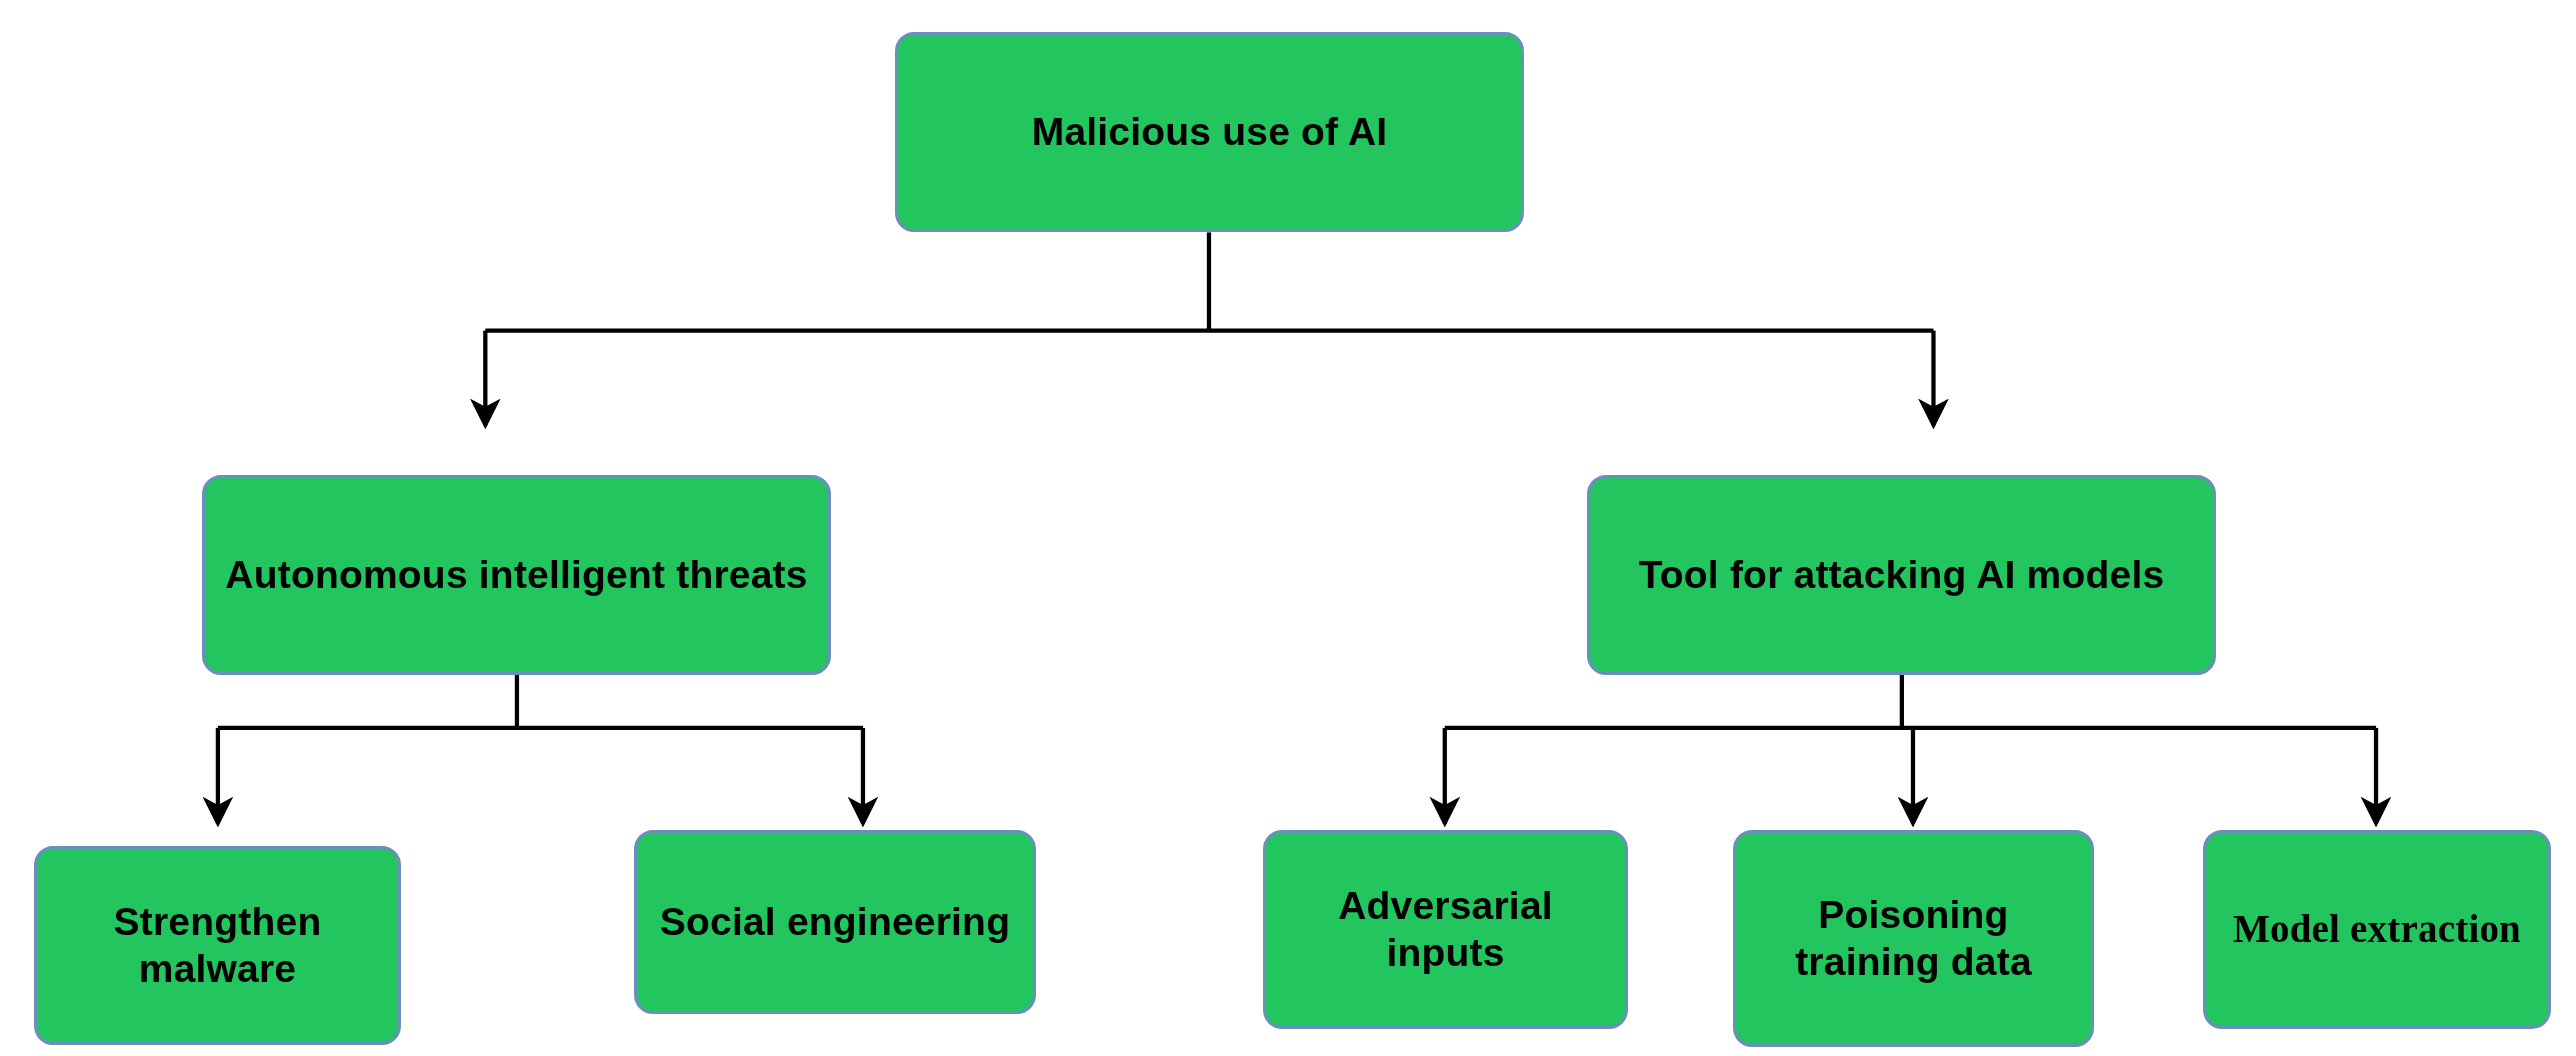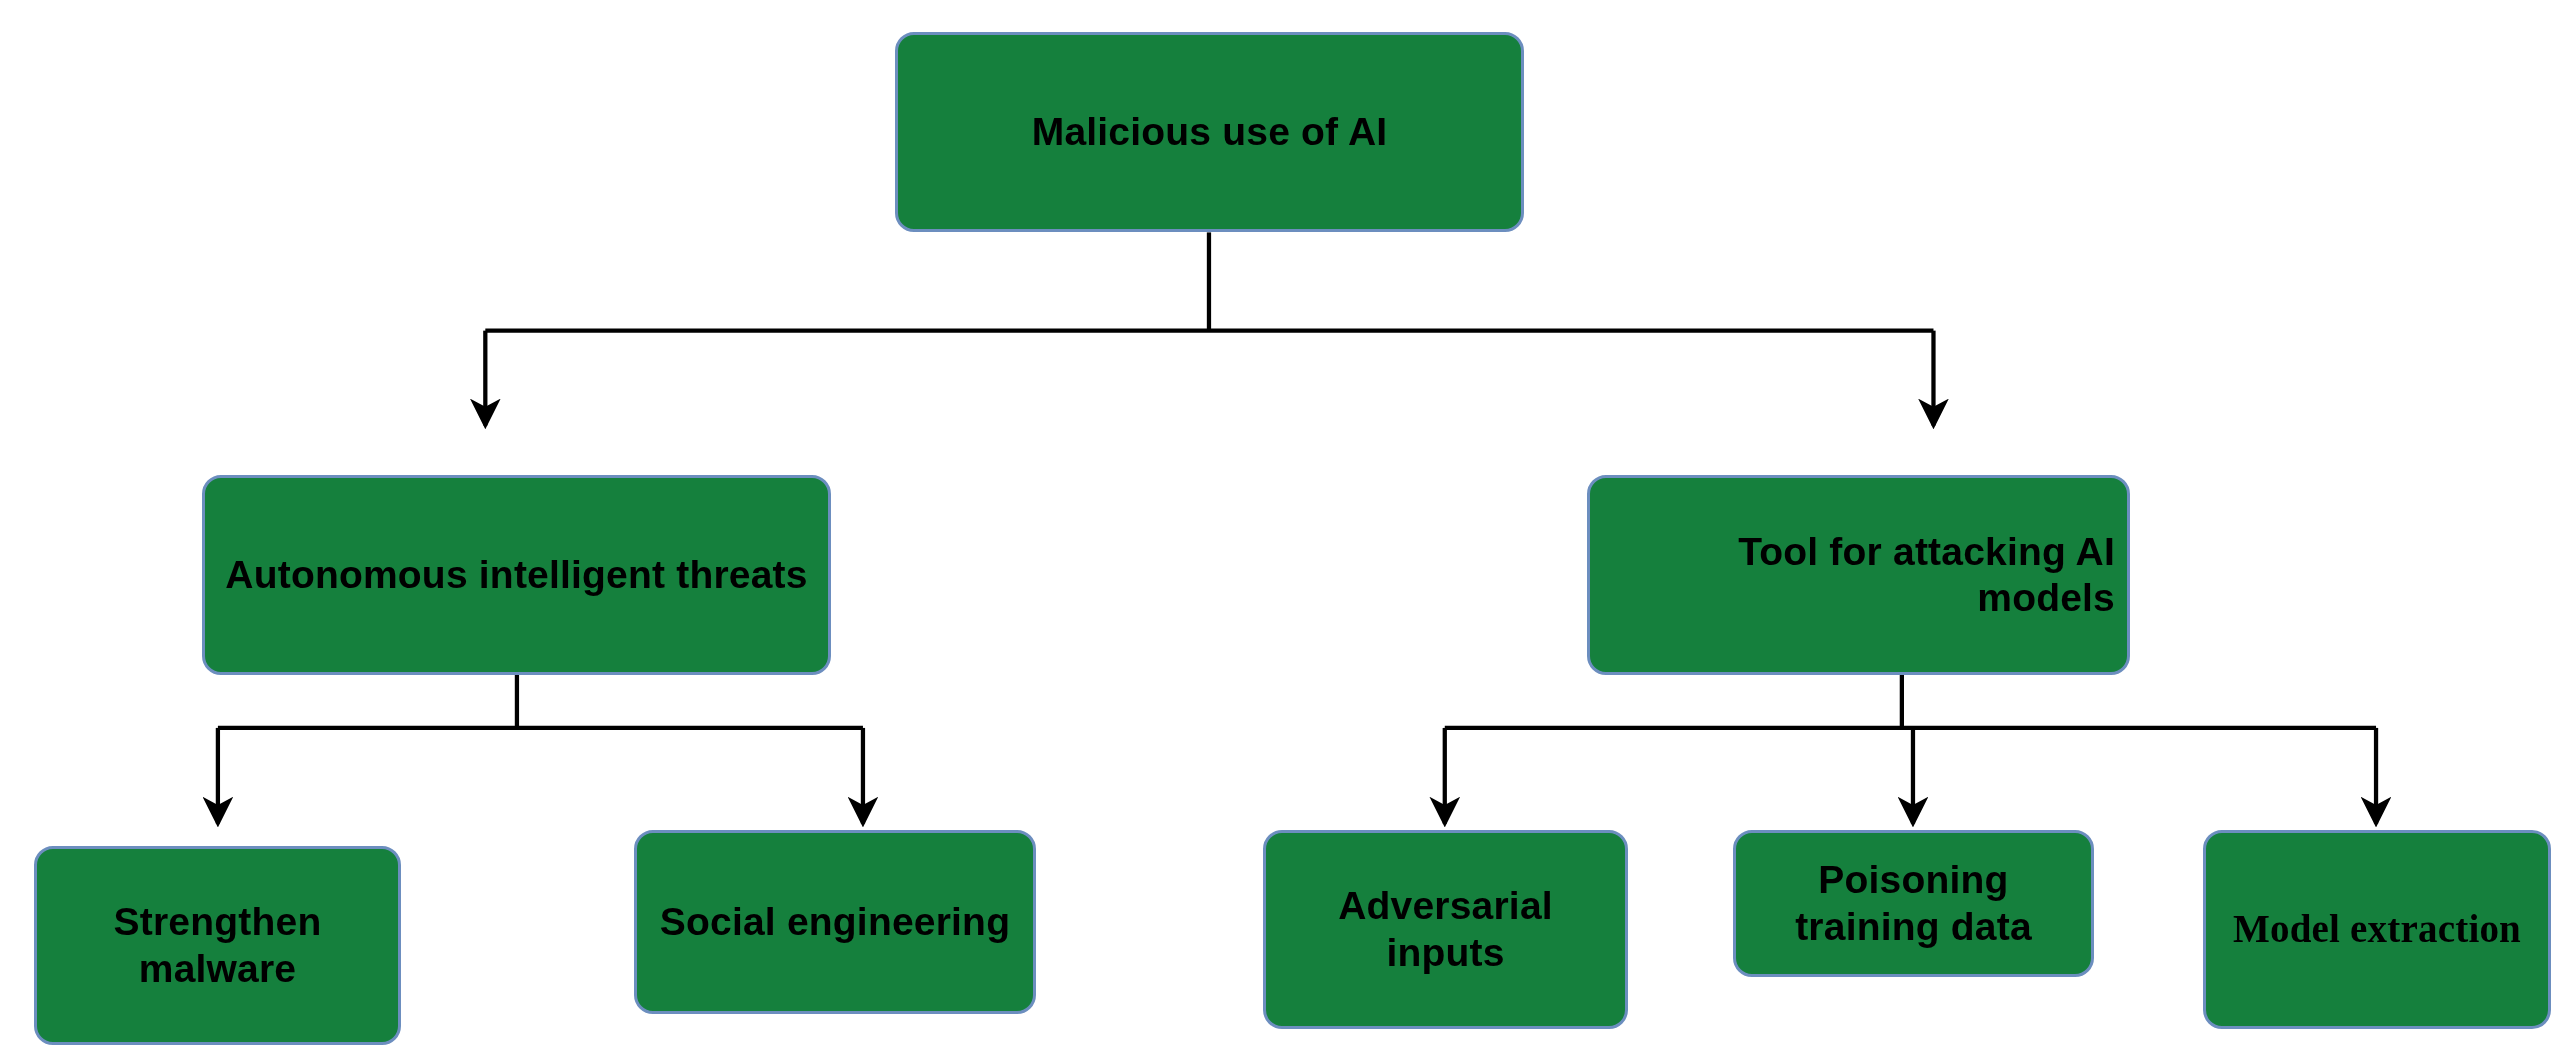--- a/index.html
+++ b/index.html
@@ -23,21 +23,21 @@
     height:1056px;
     pointer-events:none;
   }
   .node{
     position:absolute;
     box-sizing:border-box;
     display:flex;
     align-items:center;
     justify-content:center;
     text-align:center;
-    background:#15803d;
+    background:#22c55e;
     border:3.4px solid #6c8ebf;
     border-radius:19px;
     color:#000000;
     font-weight:bold;
     line-height:1.18;
     letter-spacing:0.2px;
     padding:0 12px;
   }
   .node .label{
     display:block;
@@ -81,37 +81,37 @@
   </svg>
 
   <div class="node lvl-root" style="left:895px; top:32px; width:629px; height:200px;">
     <span class="label">Malicious use of AI</span>
   </div>
 
   <div class="node lvl-two" style="left:202px; top:431px; width:629px; height:200px;">
     <span class="label">Autonomous intelligent threats</span>
   </div>
 
-  <div class="node lvl-two" style="left:1587px; top:431px; width:543px; height:200px;text-align:right;">
+  <div class="node lvl-two" style="left:1587px; top:431px; width:629px; height:200px;">
     <span class="label">Tool for attacking AI models</span>
   </div>
 
   <div class="node lvl-leaf" style="left:34px; top:830px; width:367px; height:199px;margin-top:16px;">
     <span class="label">Strengthen malware</span>
   </div>
 
   <div class="node lvl-leaf" style="left:634px; top:830px; width:402px; height:184px;">
     <span class="label">Social engineering</span>
   </div>
 
   <div class="node lvl-leaf" style="left:1263px; top:830px; width:365px; height:199px;">
     <span class="label">Adversarial inputs</span>
   </div>
 
-  <div class="node lvl-leaf" style="left:1733px; top:830px; width:361px; height:147px;">
+  <div class="node lvl-leaf" style="left:1733px; top:830px; width:361px; height:217px;">
     <span class="label">Poisoning training data</span>
   </div>
 
   <div class="node lvl-leaf" style="left:2203px; top:830px; width:348px; height:199px;font-family:Liberation Serif, serif;">
     <span class="label">Model extraction</span>
   </div>
 
 </div>
 
 

